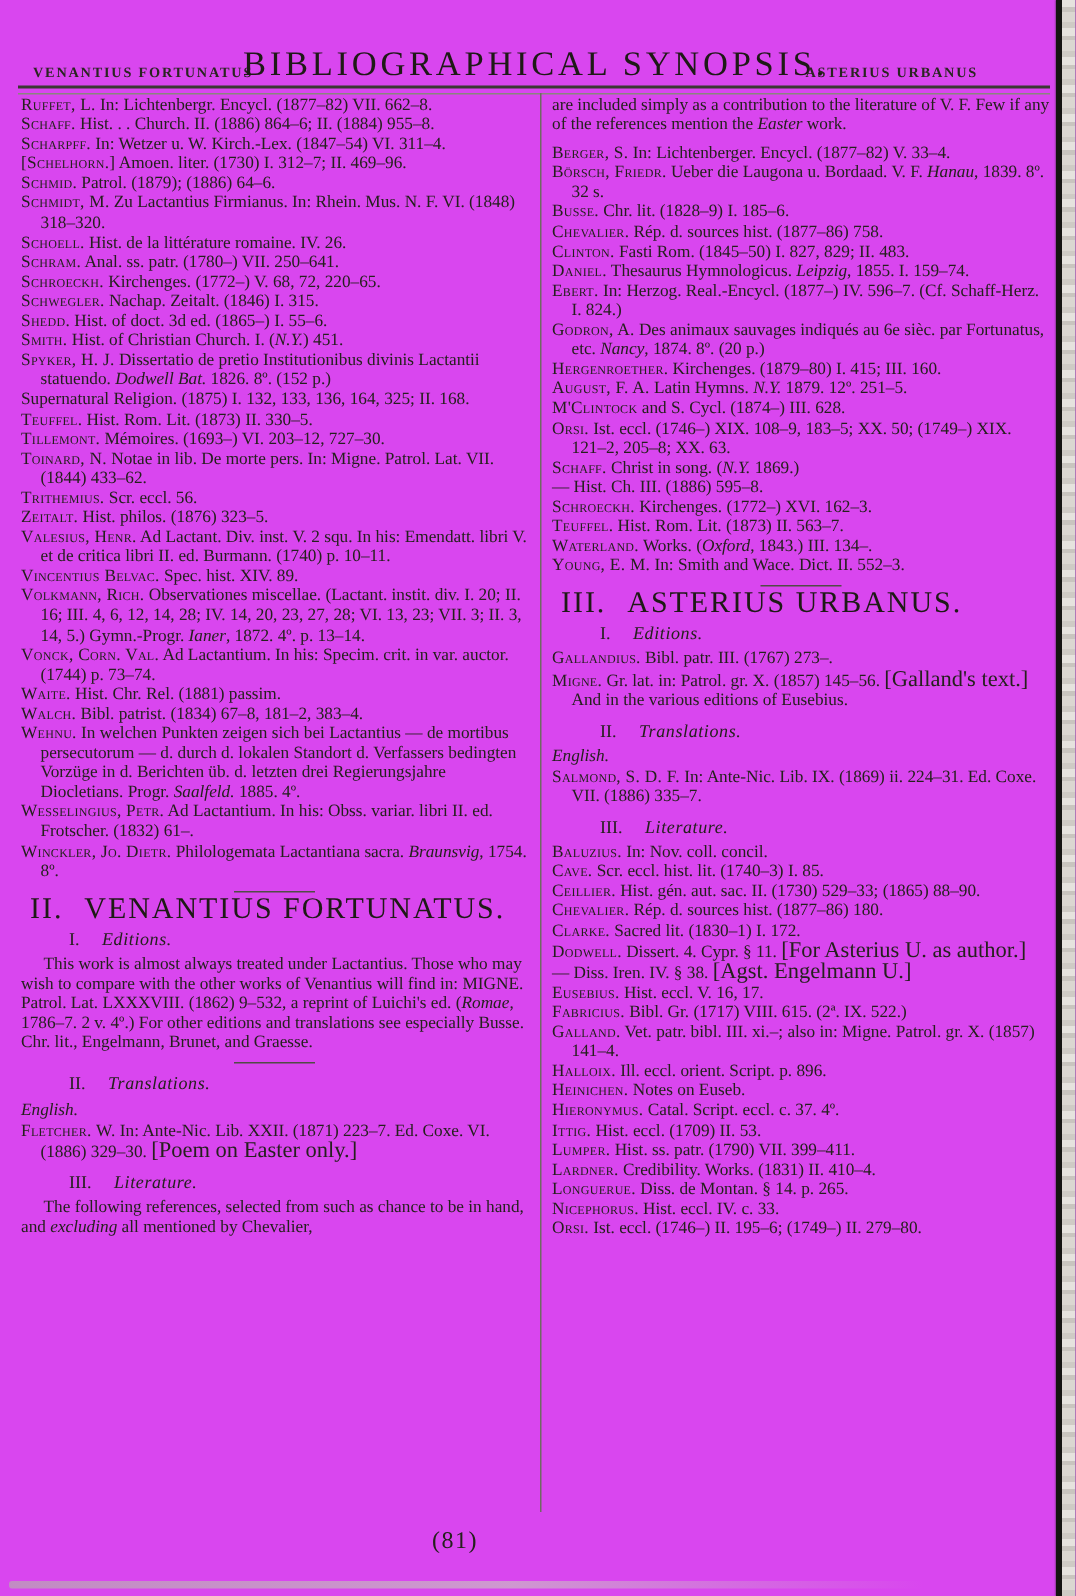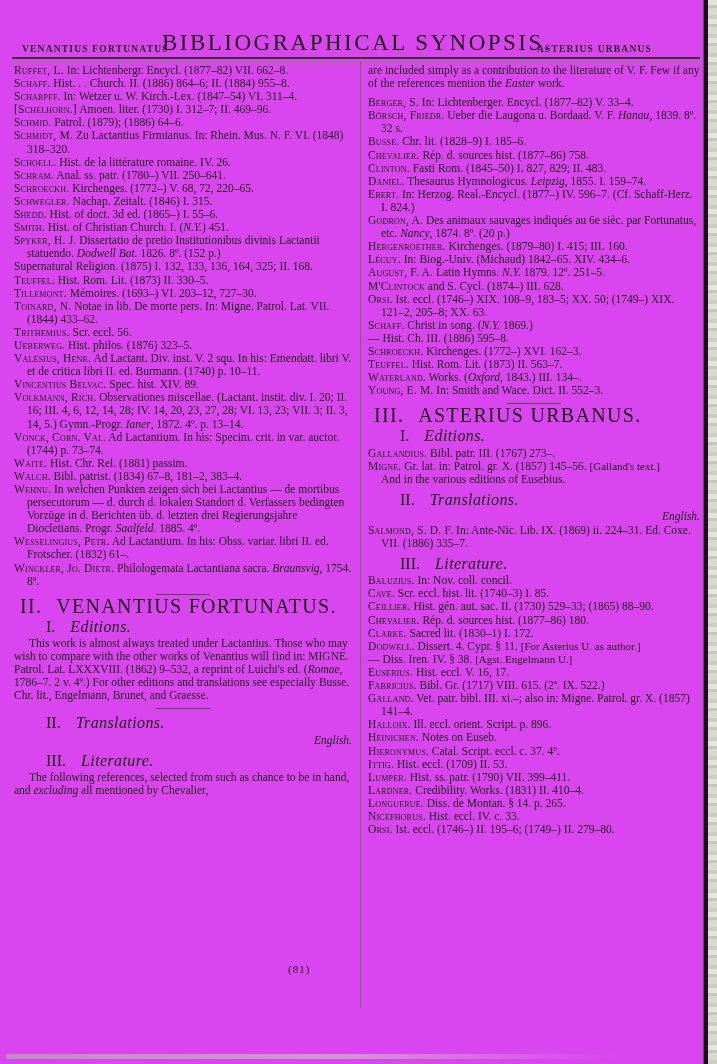--- a/index.html
+++ b/index.html
@@ -22,29 +22,29 @@
   .col{position:absolute;top:0;font-size:11.5px;line-height:13.1px;}
   .col-left{left:0;width:338px;}
   .col-right{left:354px;width:332px;}
   .col-rule{position:absolute;top:62px;left:360px;width:1px;height:946px;background:#6f6a63;}
   p{margin:0;}
   .entry{text-indent:-13px;padding-left:13px;}
   .para{text-indent:15px;margin-top:2px;}
   .para-cont{text-indent:0;}
   .note{padding-left:13px;}
   .sc{font-variant:small-caps;letter-spacing:.2px;}
-  .sm{font-size:11px;}
+  .sm{font-size:15px;}
   .divider{width:54px;border-top:1px solid #514c46;margin:6px auto 5px auto;height:0;}
   .h1{font-size:20px;letter-spacing:1.3px;margin:4px 0 3px 6px;color:#1e1a16;white-space:nowrap;}
   .h1-num{margin-right:14px;}
-  .h2{font-size:16px;margin:7px 0 4px 32px;}
+  .h2{font-size:12px;margin:7px 0 4px 32px;}
   .h2-num{margin-right:15px;}
   .h2 i{letter-spacing:.4px;}
-  .lang{text-align:right;font-size:11.5px;margin:1px 0 1px 0;}
-  .page-number{position:absolute;left:288px;top:963px;font-size:11px;letter-spacing:1px;}
+  .lang{text-align:left;font-size:11.5px;margin:1px 0 1px 0;}
+  .page-number{position:absolute;left:288px;top:1019px;font-size:16px;letter-spacing:1px;}
   
   .scan-edge-line{position:absolute;top:0;right:9px;width:4px;height:1064px;background:#151412;
     box-shadow:-1px 0 1px rgba(40,38,35,.5);}
   .scan-edge-noise{position:absolute;top:0;right:0;width:9px;height:1064px;
     background:repeating-linear-gradient(180deg,#e6e3de 0 5px,#c9c5bf 5px 8px,#dbd7d1 8px 15px,#cfcbc5 15px 19px);}
   .scan-smudge-bottom{position:absolute;left:6px;top:1054px;width:610px;height:5px;
     background:linear-gradient(90deg,#b5b1ab 0%,#c9c5bf 55%,rgba(201,197,191,0) 100%);
     opacity:.65;border-radius:2px;}
 </style>
 </head>
@@ -73,53 +73,53 @@
         <p class="entry"><span class="sc">Schroeckh.</span>  Kirchenges. (1772–) V. 68, 72, 220–65.</p>
         <p class="entry"><span class="sc">Schwegler.</span>  Nachap. Zeitalt. (1846) I. 315.</p>
         <p class="entry"><span class="sc">Shedd.</span>  Hist. of doct. 3d ed. (1865–) I. 55–6.</p>
         <p class="entry"><span class="sc">Smith.</span>  Hist. of Christian Church. I. (<i>N.Y.</i>) 451.</p>
         <p class="entry"><span class="sc">Spyker, H. J.</span>  Dissertatio de pretio Institutionibus divinis Lactantii statuendo.  <i>Dodwell Bat.</i> 1826.  8º. (152 p.)</p>
         <p class="entry">Supernatural Religion.  (1875) I. 132, 133, 136, 164, 325; II. 168.</p>
         <p class="entry"><span class="sc">Teuffel.</span>  Hist. Rom. Lit. (1873) II. 330–5.</p>
         <p class="entry"><span class="sc">Tillemont.</span>  Mémoires.  (1693–) VI. 203–12, 727–30.</p>
         <p class="entry"><span class="sc">Toinard, N.</span>  Notae in lib.  De morte pers.  In: Migne. Patrol. Lat. VII. (1844) 433–62.</p>
         <p class="entry"><span class="sc">Trithemius.</span>  Scr. eccl. 56.</p>
-        <p class="entry"><span class="sc">Ueberweg.</span>  Hist. philos.  (1876) 323–5.</p>
+        <p class="entry"><span class="sc">Zeitalt.</span>  Hist. philos.  (1876) 323–5.</p>
         <p class="entry"><span class="sc">Valesius, Henr.</span>  Ad Lactant. Div. inst. V. 2 squ.  In his: Emendatt. libri V. et de critica libri II. ed. Burmann. (1740) p. 10–11.</p>
         <p class="entry"><span class="sc">Vincentius Belvac.</span>  Spec. hist. XIV. 89.</p>
         <p class="entry"><span class="sc">Volkmann, Rich.</span>  Observationes miscellae.  (Lactant. instit. div. I. 20; II. 16; III. 4, 6, 12, 14, 28; IV. 14, 20, 23, 27, 28; VI. 13, 23; VII. 3; II. 3, 14, 5.) Gymn.-Progr.  <i>Ianer</i>, 1872.  4º.  p. 13–14.</p>
         <p class="entry"><span class="sc">Vonck, Corn. Val.</span>  Ad Lactantium.  In his: Specim. crit. in var. auctor.  (1744) p. 73–74.</p>
         <p class="entry"><span class="sc">Waite.</span>  Hist. Chr. Rel. (1881) passim.</p>
         <p class="entry"><span class="sc">Walch.</span>  Bibl. patrist.  (1834) 67–8, 181–2, 383–4.</p>
         <p class="entry"><span class="sc">Wehnu.</span>  In welchen Punkten zeigen sich bei Lactantius — de mortibus persecutorum — d. durch d. lokalen Standort d. Verfassers bedingten Vorzüge in d. Berichten üb. d. letzten drei Regierungsjahre Diocletians.  Progr. <i>Saalfeld.</i>  1885.  4º.</p>
         <p class="entry"><span class="sc">Wesselingius, Petr.</span>  Ad Lactantium.  In his: Obss. variar. libri II. ed. Frotscher.  (1832) 61–.</p>
         <p class="entry"><span class="sc">Winckler, Jo. Dietr.</span>  Philologemata Lactantiana sacra. <i>Braunsvig</i>, 1754.  8º.</p>
         <div class="divider"></div>
         <div class="h1"><span class="h1-num">II.</span><span>VENANTIUS  FORTUNATUS.</span></div>
         <div class="h2"><span class="h2-num">I.</span><i>Editions.</i></div>
         <p class="para">This work is almost always treated under Lactantius. Those who may wish to compare with the other works of Venantius will find in: MIGNE.  Patrol. Lat. LXXXVIII. (1862)  9–532,  a  reprint  of  Luichi's  ed.   (<i>Romae</i>, 1786–7.  2 v.  4º.)   For other editions and translations see  especially  Busse.  Chr. lit., Engelmann,  Brunet,  and Graesse.</p>
         <div class="divider"></div>
         <div class="h2"><span class="h2-num">II.</span><i>Translations.</i></div>
         <div class="lang"><i>English.</i></div>
+        <p class="entry"><span class="sc">Fletcher. W.</span>  In: Ante-Nic. Lib.  XXII. (1871) 223–7. Ed. Coxe. VI. (1886) 329–30.  <span class="sm">[Poem on Easter only.]</span></p>
         <div class="h2"><span class="h2-num">III.</span><i>Literature.</i></div>
         <p class="para">The following references, selected  from such as chance to be in hand, and <i>excluding</i> all  mentioned by Chevalier,</p>
       </div>
     <div class="col col-right" id="col-right">
         <p class="para-cont">are included simply as  a  contribution to the literature of V. F.  Few if any of the references mention the <i>Easter</i> work.</p>
         <div style="height: 6px;"></div>
         <p class="entry"><span class="sc">Berger, S.</span>  In:  Lichtenberger.   Encycl.  (1877–82) V. 33–4.</p>
         <p class="entry"><span class="sc">Börsch, Friedr.</span>  Ueber die Laugona u. Bordaad. V. F. <i>Hanau</i>, 1839.  8º.  32 s.</p>
         <p class="entry"><span class="sc">Busse.</span>  Chr. lit.  (1828–9) I. 185–6.</p>
         <p class="entry"><span class="sc">Chevalier.</span>  Rép. d. sources hist.  (1877–86) 758.</p>
         <p class="entry"><span class="sc">Clinton.</span>  Fasti Rom.  (1845–50) I. 827, 829;  II. 483.</p>
         <p class="entry"><span class="sc">Daniel.</span>  Thesaurus  Hymnologicus.  <i>Leipzig</i>,  1855.  I. 159–74.</p>
         <p class="entry"><span class="sc">Ebert.</span>  In: Herzog.  Real.-Encycl.  (1877–) IV. 596–7. (Cf. Schaff-Herz. I. 824.)</p>
         <p class="entry"><span class="sc">Godron, A.</span>  Des animaux sauvages  indiqués  au  6e  sièc. par Fortunatus, etc.   <i>Nancy</i>, 1874.  8º.  (20 p.)</p>
         <p class="entry"><span class="sc">Hergenroether.</span>  Kirchenges.  (1879–80)  I. 415;  III. 160.</p>
-        <p class="entry"><span class="sc">Lécuy.</span>  In:  Biog.-Univ.  (Michaud)  1842–65.  XIV. 434–6.</p>
         <p class="entry"><span class="sc">August, F. A.</span>  Latin Hymns.   <i>N.Y.</i> 1879.   12º.  251–5.</p>
         <p class="entry"><span class="sc">M'Clintock</span> and S. Cycl.  (1874–) III. 628.</p>
         <p class="entry"><span class="sc">Orsi.</span>  Ist. eccl.  (1746–) XIX. 108–9, 183–5;  XX. 50; (1749–) XIX. 121–2, 205–8;  XX. 63.</p>
         <p class="entry"><span class="sc">Schaff.</span>  Christ in song.  (<i>N.Y.</i> 1869.)</p>
         <p class="entry">— Hist. Ch.   III.  (1886) 595–8.</p>
         <p class="entry"><span class="sc">Schroeckh.</span>  Kirchenges.  (1772–) XVI. 162–3.</p>
         <p class="entry"><span class="sc">Teuffel.</span>  Hist. Rom. Lit.  (1873) II. 563–7.</p>
         <p class="entry"><span class="sc">Waterland.</span>  Works.  (<i>Oxford</i>, 1843.) III. 134–.</p>
         <p class="entry"><span class="sc">Young, E. M.</span>  In: Smith and Wace. Dict. II. 552–3.</p>
         <div class="divider"></div>

